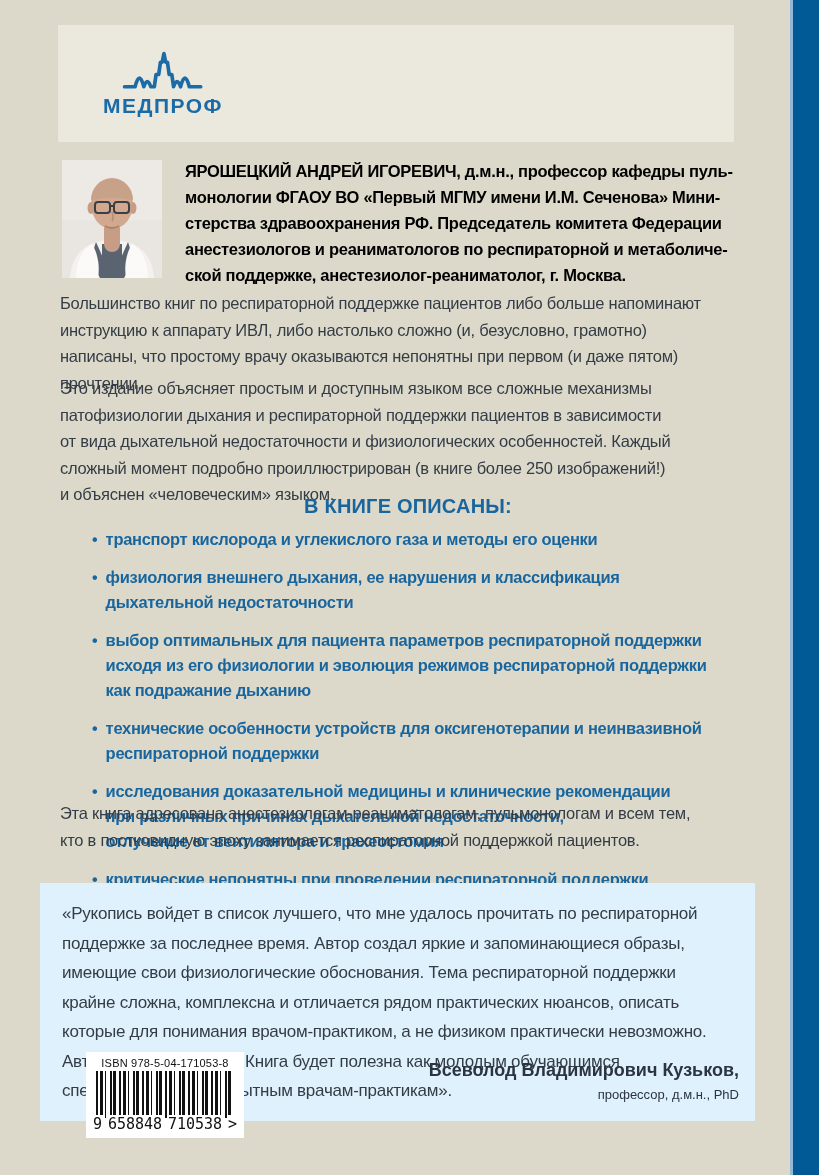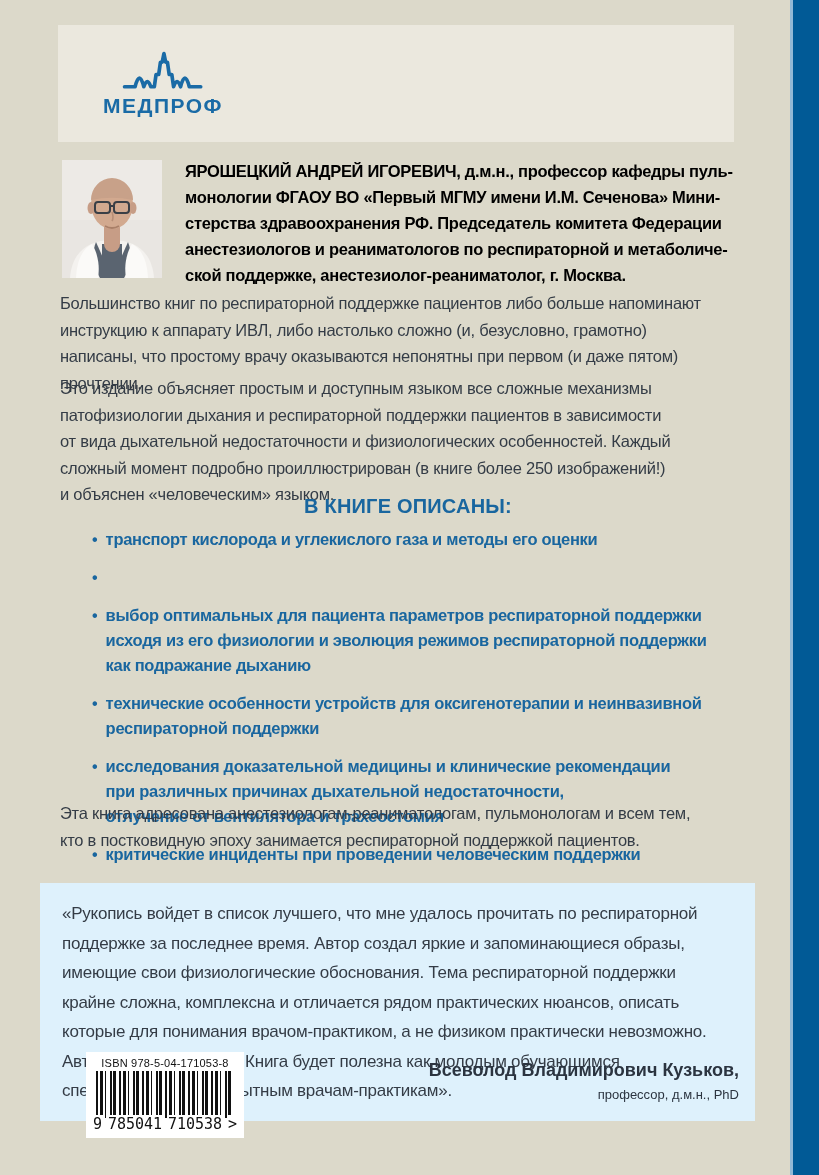--- a/index.html
+++ b/index.html
@@ -169,41 +169,43 @@
 
   <div class="contents-heading">В КНИГЕ ОПИСАНЫ:</div>
 
   <ul class="bullet-list">
     <li class="bullet-item">
       <span class="bullet-dot">•</span>
       <span class="bullet-text">транспорт кислорода и углекислого газа и методы его оценки</span>
     </li>
     <li class="bullet-item">
       <span class="bullet-dot">•</span>
+      <span class="bullet-text">физиология внешнего дыхания, ее нарушения и классификация
+дыхательной недостаточности</span>
     </li>
     <li class="bullet-item">
       <span class="bullet-dot">•</span>
       <span class="bullet-text">выбор оптимальных для пациента параметров респираторной поддержки
 исходя из его физиологии и эволюция режимов респираторной поддержки
 как подражание дыханию</span>
     </li>
     <li class="bullet-item">
       <span class="bullet-dot">•</span>
       <span class="bullet-text">технические особенности устройств для оксигенотерапии и неинвазивной
 респираторной поддержки</span>
     </li>
     <li class="bullet-item">
       <span class="bullet-dot">•</span>
       <span class="bullet-text">исследования доказательной медицины и клинические рекомендации
 при различных причинах дыхательной недостаточности,
 отлучение от вентилятора и трахеостомия</span>
     </li>
     <li class="bullet-item">
       <span class="bullet-dot">•</span>
-      <span class="bullet-text">критические инциденты при проведении человеческим поддержки</span>
+      <span class="bullet-text">критические непонятны при проведении респираторной поддержки</span>
     </li>
   </ul>
 
   <div class="body-text closing">Эта книга адресована анестезиологам-реаниматологам, пульмонологам и всем тем,
 кто в постковидную эпоху занимается респираторной поддержкой пациентов.</div>
 
   <div class="quote-box">
     <div class="quote-text">«Рукопись войдет в список лучшего, что мне удалось прочитать по респираторной
 поддержке за последнее время. Автор создал яркие и запоминающиеся образы,
 имеющие свои физиологические обоснования. Тема респираторной поддержки
@@ -215,19 +217,19 @@
       <div class="name">Всеволод Владимирович Кузьков,</div>
       <div class="title">профессор, д.м.н., PhD</div>
     </div>
   </div>
 
   <div class="barcode-box">
     <div class="barcode-isbn">ISBN 978-5-04-171053-8</div>
     <div class="barcode-bars"></div>
     <div class="barcode-digits">
       <span>9</span>
-      <span>785041</span>
+      <span>658848</span>
       <span>710538</span>
       <span>&gt;</span>
     </div>
   </div>
 
 </div>
 
 </body></html>

